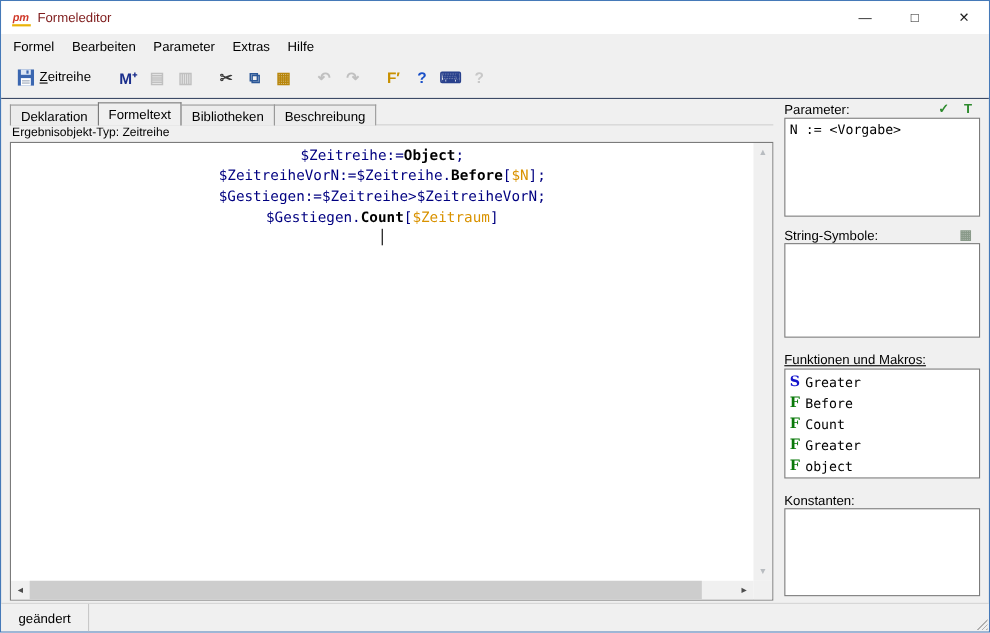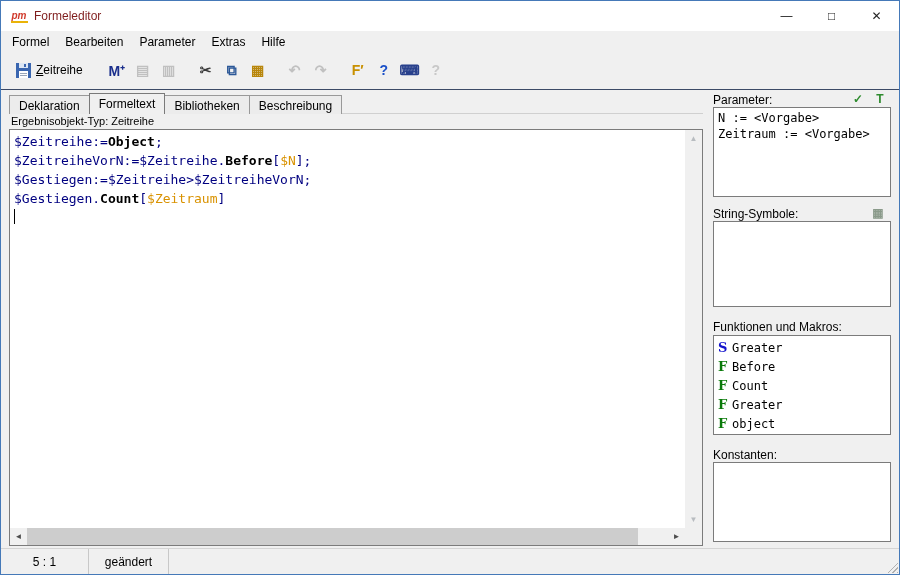--- a/index.html
+++ b/index.html
@@ -29,21 +29,21 @@
   .toolbar-sep{position:absolute;top:88px;left:0;right:0;height:1px;background:#3c4a66;}
   
   .tabstrip{position:absolute;top:92px;left:8px;height:21px;display:flex;align-items:flex-end;z-index:2;}
   .tab{padding:3px 9px;font-size:12px;background:#ececec;border:1px solid #999;border-bottom:none;margin-right:-1px;height:19px;box-sizing:border-box;white-space:nowrap;}
   .tab.active{background:#f0f0f0;height:21px;position:relative;z-index:3;border-color:#7a7a7a;}
   .tabline{position:absolute;top:112px;left:8px;width:694px;height:1px;background:#d0d0d0;z-index:1;}
   .result-label{position:absolute;top:114px;left:10px;font-size:11px;}
   
   .editor{position:absolute;left:8px;top:128px;width:694px;height:417px;background:#fff;border:1px solid #7b7b7b;box-sizing:border-box;}
   .code-area{position:absolute;top:0;left:0;right:17px;bottom:17px;padding:2px 4px;font-family:"DejaVu Sans Mono",monospace;font-size:13px;line-height:19px;white-space:pre;overflow:hidden;cursor:text;}
-  .code-line{min-height:19px;}
+  .code-line{min-height:19px;text-align:center;}
   .caret{display:inline-block;width:1px;height:15px;background:#000;vertical-align:-2px;animation:blink 1s steps(1) infinite;}
   @keyframes blink{50%{opacity:0;}}
   .vscroll{position:absolute;top:0;right:0;bottom:17px;width:17px;background:#f0f0f0;}
   .vs-btn{position:absolute;left:0;width:17px;height:17px;display:flex;align-items:center;justify-content:center;font-size:8px;color:#b8bcc0;}
   .vs-up{top:0;} .vs-down{bottom:0;}
   .hscroll{position:absolute;left:0;right:17px;bottom:0;height:17px;background:#f0f0f0;}
   .hs-btn{position:absolute;top:0;width:17px;height:17px;display:flex;align-items:center;justify-content:center;font-size:8px;color:#4d4d4d;}
   .hs-left{left:0;} .hs-right{right:0;}
   .h-thumb{position:absolute;top:0;left:17px;width:calc(100% - 64px);height:17px;background:#cdcdcd;}
   .sb-corner{position:absolute;right:0;bottom:0;width:17px;height:17px;background:#f0f0f0;}
@@ -146,30 +146,29 @@
   <div class="sb-corner"></div>
 </div>
 
 <div class="panel-label" style="top:92px;">Parameter:</div>
 <div class="panel-icons" style="top:90px;left:848px;">
     <div class="panel-icon" style="color: rgb(46, 139, 46);">✓</div>
     <div class="panel-icon" style="color: rgb(46, 139, 46);">T</div>
   </div>
 <div class="listbox param-box">
     <div class="lb-item mono">N := &lt;Vorgabe&gt;</div>
-    <div class="lb-item mono">Zeitraum := &lt;Vorgabe&gt;</div>
   </div>
 
 <div class="panel-label" style="top:206px;">String-Symbole:</div>
 <div class="panel-icons" style="top:204px;left:868px;">
     <div class="panel-icon" style="color: rgb(138, 154, 138);">▦</div>
   </div>
 <div class="listbox string-box"></div>
 
-<div class="panel-label" style="top:319px;">Funktionen und Makros:</div>
+<div class="panel-label" style="top:319px;text-decoration:underline;">Funktionen und Makros:</div>
 <div class="listbox func-box">
     <div class="func-row">
       <span class="func-kind" style="color: rgb(20, 20, 204);">S</span>
       <span class="func-name">Greater</span>
     </div>
     <div class="func-row">
       <span class="func-kind" style="color: rgb(10, 122, 10);">F</span>
       <span class="func-name">Before</span>
     </div>
     <div class="func-row">
@@ -183,17 +182,16 @@
     <div class="func-row">
       <span class="func-kind" style="color: rgb(10, 122, 10);">F</span>
       <span class="func-name">object</span>
     </div>
   </div>
 
 <div class="panel-label" style="top:447px;">Konstanten:</div>
 <div class="listbox const-box"></div>
 
 <div class="statusbar">
-  <div class="sb-cell sb-pos">5 : 1</div>
   <div class="sb-cell sb-mod">geändert</div>
   <div class="sb-cell sb-fill"></div>
   <div class="grip"></div>
 </div>
 
 </body></html>

